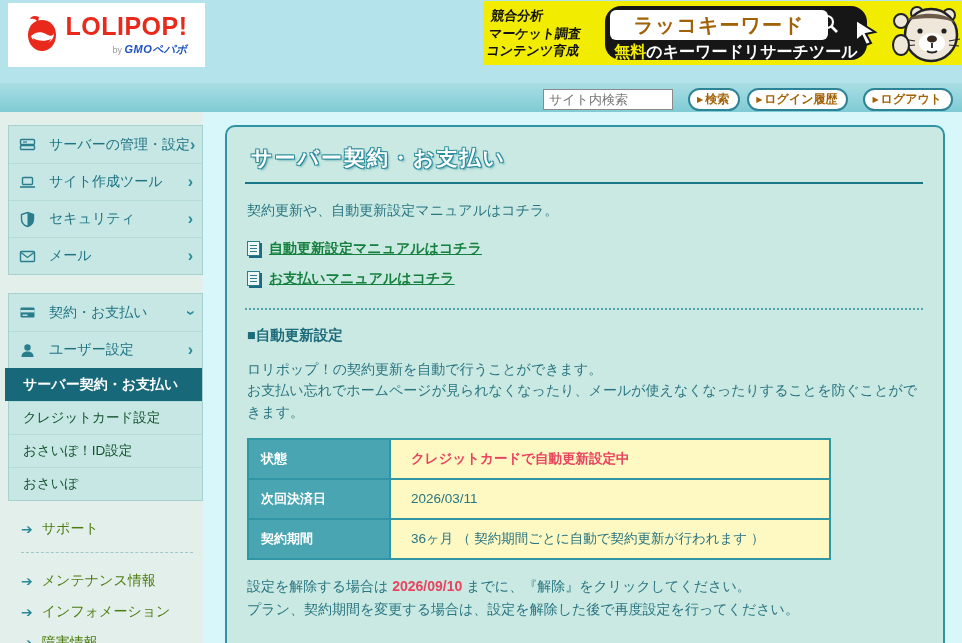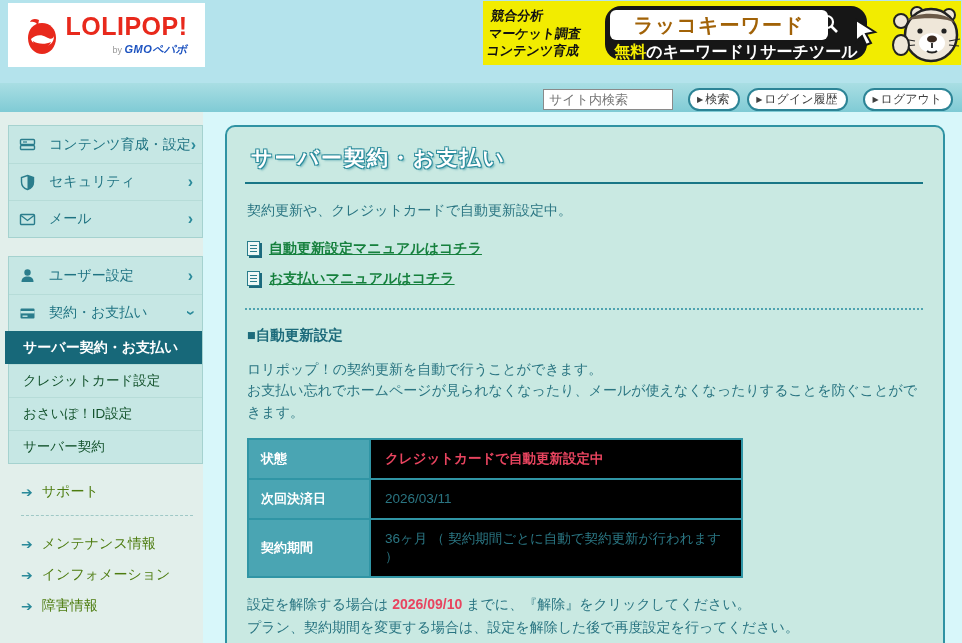--- a/index.html
+++ b/index.html
@@ -5,21 +5,21 @@
   * { margin:0; padding:0; box-sizing:border-box; }
   html,body { width:962px; height:643px; }
   body {
     font-family:"Liberation Sans","DejaVu Sans",sans-serif;
     overflow:hidden; position:relative; background:#b4e3ec;
   }
   
   .header { position:absolute; left:0; top:0; width:962px; height:73px; background:#b4e3ec; }
   .logo-box { position:absolute; left:8px; top:3px; width:197px; height:64px; background:#fff;
     display:flex; align-items:center; justify-content:center; }
-  .logo-inner { display:flex; align-items:flex-end; }
+  .logo-inner { display:flex; align-items:flex-start; }
   .logo-mark { width:34px; height:40px; margin-right:6px; }
   .logo-text-wrap { display:flex; flex-direction:column; align-items:flex-end; }
   .logo-brand { color:#e8291c; font-weight:bold; font-size:25px; letter-spacing:0.5px; line-height:1; }
   .logo-by { font-size:9px; color:#999; margin-top:3px; }
   .logo-by b { color:#1d53c0; font-size:11px; font-style:italic; letter-spacing:0.5px; }
   
   .banner { position:absolute; left:483px; top:1px; width:478px; height:64px; background:#f2ec00;
     display:flex; align-items:center; overflow:hidden; }
   .banner-left { width:122px; padding:3px 0 3px 6px; transform:skewX(-8deg); }
   .banner-left div { font-size:13px; font-weight:bold; color:#111; line-height:1.35; white-space:nowrap; }
@@ -34,22 +34,22 @@
   .kw-sub { text-align:center; font-size:16px; font-weight:bold; margin-top:2px; white-space:nowrap; }
   .kw-sub .yel { color:#f2ec00; }
   .kw-sub .wht { color:#fff; }
   .banner-otter { position:absolute; right:0; top:0; width:74px; height:64px; }
   
   .toolbar { position:absolute; left:0; top:83px; width:962px; height:36px;
     background:linear-gradient(#a9dee3,#7ac8d3); border-bottom:3px solid #2e91a1;
     display:flex; align-items:center; justify-content:flex-end; padding-right:9px; }
   .site-search { width:130px; height:21px; border:1px solid #8a8a8a; background:#fff;
     font-size:13px; color:#444; padding:1px 5px; margin-right:8px; font-family:inherit; }
-  .pill-btn { background:#fff; border:2px solid #2c8496; border-radius:12px; color:#404040;
-    font-weight:normal; font-size:12px; padding:2px 9px 3px 7px; margin-left:7px; cursor:pointer;
+  .pill-btn { background:#fff; border:2px solid #2c8496; border-radius:12px; color:#a16207;
+    font-weight:bold; font-size:12px; padding:2px 9px 3px 7px; margin-left:7px; cursor:pointer;
     font-family:inherit; white-space:nowrap; line-height:1.2; }
   .pill-btn .tri::before { content:"▶"; font-size:8px; margin-right:2px; position:relative; top:-1px; }
   .btn-logout { margin-left:15px; }
   
   .page-body { position:absolute; left:0; top:112px; width:962px; height:531px; overflow:hidden; }
   .bg-left { position:absolute; left:0; top:0; width:203px; height:100%; background:#e2efeb; }
   .bg-right { position:absolute; left:203px; top:0; right:0; height:100%; background:#d8f7fa; }
   
   .sidebar { position:absolute; left:8px; top:13px; width:195px; }
   .menu-box { background:#c6e7e4; border:1px solid #a5d2cf; }
@@ -87,24 +87,24 @@
   .manual-link-row { display:flex; align-items:center; margin:0 0 12px 2px; }
   .doc-icon { width:13px; height:15px; background:#eef8f6; border:1px solid #2a7d8c;
     box-shadow:2px 2px 0 #1c6a7d; margin-right:9px; position:relative; flex:0 0 13px; }
   .doc-icon::before { content:""; position:absolute; left:2px; right:2px; top:3px; height:1px;
     background:#2a7d8c; box-shadow:0 3px 0 #2a7d8c, 0 6px 0 #2a7d8c; }
   .red-link { color:#15803d; font-size:14px; font-weight:bold; text-decoration:underline; cursor:pointer; }
   .dotted-divider { border:none; border-top:2px dotted #4fa3b0; margin:20px 0 16px 0; }
   .section-heading { font-size:14.5px; font-weight:bold; color:#1d6b7b; margin:0 0 14px 2px; }
   .desc { margin-left:2px; }
   .info-table { border-collapse:collapse; margin:14px 0 16px 2px; }
-  .info-table th { width:122px; background:#4aa5b3; color:#fff; font-size:13px; font-weight:bold;
+  .info-table th { width:142px; background:#4aa5b3; color:#fff; font-size:13px; font-weight:bold;
     text-align:left; padding:10px 12px; border:2px solid #3095a5; }
-  .info-table td { width:372px; background:#000000; font-size:13.5px; color:#2a7582;
-    padding:10px 14px; border:2px solid #3095a5; }
+  .info-table td { width:440px; background:#fef9c3; font-size:13.5px; color:#2a7582;
+    padding:10px 20px; border:2px solid #3095a5; }
   .info-table td.status { color:#e8445f; font-weight:bold; }
   .note { margin:2px 0 0 2px; }
   .red-bold { color:#e8445f; font-weight:bold; }
   svg { display:block; }
 </style>
 </head>
 <body>
 
 <div class="header">
   <div class="logo-box">
@@ -177,21 +177,29 @@
   <div class="bg-right"></div>
 
   <div class="sidebar">
     <div class="menu-box">
       <div class="menu-item">
         <svg class="menu-icon" viewBox="0 0 17 17">
           <rect x="1.5" y="3.5" width="14" height="5" rx="1" fill="none" stroke="#2a7d8c" stroke-width="1.4"></rect>
           <rect x="1.5" y="9.5" width="14" height="4" rx="1" fill="none" stroke="#2a7d8c" stroke-width="1.4"></rect>
           <line x1="4" y1="6" x2="8" y2="6" stroke="#2a7d8c" stroke-width="1.2"></line>
         </svg>
-        <span class="menu-label">コンテンツ育成・設定</span>
+        <span class="menu-label">サーバーの管理・設定</span>
+        <span class="chev right"></span>
+      </div>
+      <div class="menu-item">
+        <svg class="menu-icon" viewBox="0 0 17 17">
+          <rect x="3.5" y="3.5" width="10" height="7" rx="1" fill="none" stroke="#2a7d8c" stroke-width="1.4"></rect>
+          <line x1="1" y1="13" x2="16" y2="13" stroke="#2a7d8c" stroke-width="1.6"></line>
+        </svg>
+        <span class="menu-label">サイト作成ツール</span>
         <span class="chev right"></span>
       </div>
       <div class="menu-item">
         <svg class="menu-icon" viewBox="0 0 17 17">
           <path d="M8.5 1.5 L14.5 3.5 V8 C14.5 12 12 14.5 8.5 15.5 C5 14.5 2.5 12 2.5 8 V3.5 Z" fill="none" stroke="#2a7d8c" stroke-width="1.4"></path>
           <path d="M8.5 1.5 L14.5 3.5 V8 C14.5 12 12 14.5 8.5 15.5 Z" fill="#2a7d8c"></path>
         </svg>
         <span class="menu-label">セキュリティ</span>
         <span class="chev right"></span>
       </div>
@@ -201,48 +209,48 @@
           <path d="M2 4.5 L8.5 9.5 L15 4.5" fill="none" stroke="#2a7d8c" stroke-width="1.3"></path>
         </svg>
         <span class="menu-label">メール</span>
         <span class="chev right"></span>
       </div>
     </div>
 
     <div class="menu-gap"></div>
 
     <div class="menu-box">
-      <div class="menu-item">
-        <svg class="menu-icon" viewBox="0 0 17 17">
-          <circle cx="8.5" cy="5.5" r="3.2" fill="#2a7d8c"></circle>
-          <path d="M2.5 15 C2.5 11 5 9.5 8.5 9.5 C12 9.5 14.5 11 14.5 15 Z" fill="#2a7d8c"></path>
-        </svg>
-        <span class="menu-label">ユーザー設定</span>
-        <span class="chev right"></span>
-      </div>
       <div class="menu-item">
         <svg class="menu-icon" viewBox="0 0 17 17">
           <rect x="1.5" y="3.5" width="14" height="10" rx="1" fill="#2a7d8c"></rect>
           <rect x="1.5" y="6" width="14" height="2.4" fill="#c6e7e4"></rect>
           <rect x="3.5" y="10.5" width="5" height="1.4" fill="#c6e7e4"></rect>
         </svg>
         <span class="menu-label">契約・お支払い</span>
         <span class="chev down"></span>
       </div>
+      <div class="menu-item">
+        <svg class="menu-icon" viewBox="0 0 17 17">
+          <circle cx="8.5" cy="5.5" r="3.2" fill="#2a7d8c"></circle>
+          <path d="M2.5 15 C2.5 11 5 9.5 8.5 9.5 C12 9.5 14.5 11 14.5 15 Z" fill="#2a7d8c"></path>
+        </svg>
+        <span class="menu-label">ユーザー設定</span>
+        <span class="chev right"></span>
+      </div>
       <div class="submenu-item selected">
         <span>サーバー契約・お支払い</span>
       </div>
       <div class="submenu-item">
         <span>クレジットカード設定</span>
       </div>
       <div class="submenu-item">
         <span>おさいぽ！ID設定</span>
       </div>
       <div class="submenu-item">
-        <span>サーバー契約</span>
+        <span>おさいぽ</span>
       </div>
     </div>
 
     <div class="side-links">
       <div class="side-link">
         <span class="go-icon"></span>
         <span>サポート</span>
       </div>
       <div class="side-divider"></div>
       <div class="side-link small">
@@ -257,21 +265,21 @@
         <span class="go-icon"></span>
         <span>障害情報</span>
       </div>
     </div>
   </div>
 
   <div class="panel">
     <div class="panel-title">サーバー契約・お支払い</div>
     <hr class="title-rule">
 
-    <p class="body-text intro">契約更新や、クレジットカードで自動更新設定中。</p>
+    <p class="body-text intro">契約更新や、自動更新設定マニュアルはコチラ。</p>
 
     <div class="manual-link-row">
       <span class="doc-icon"></span>
       <a class="red-link">自動更新設定マニュアルはコチラ</a>
     </div>
     <div class="manual-link-row">
       <span class="doc-icon"></span>
       <a class="red-link">お支払いマニュアルはコチラ</a>
     </div>
 

